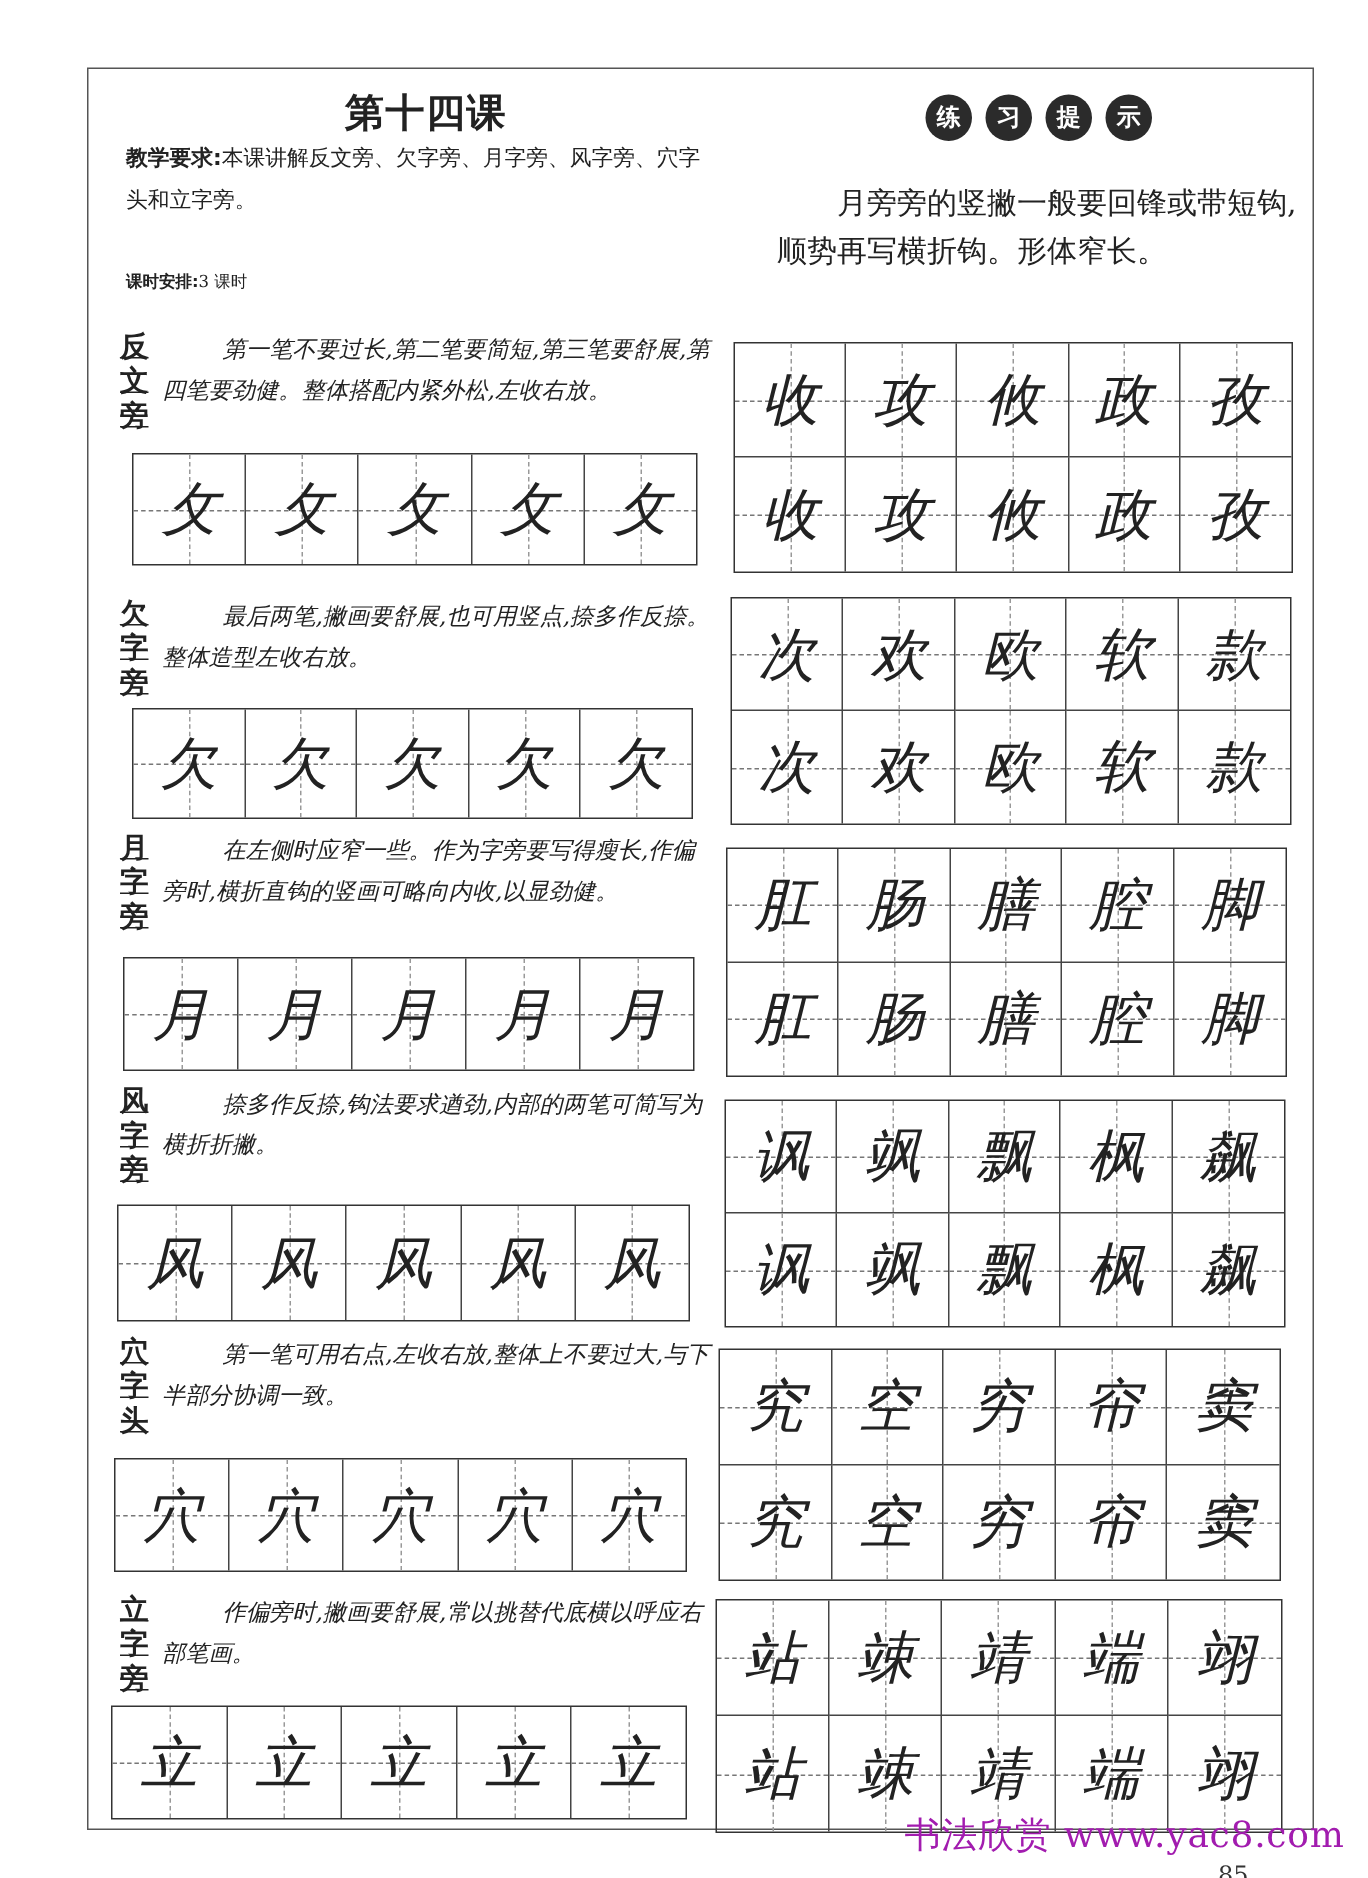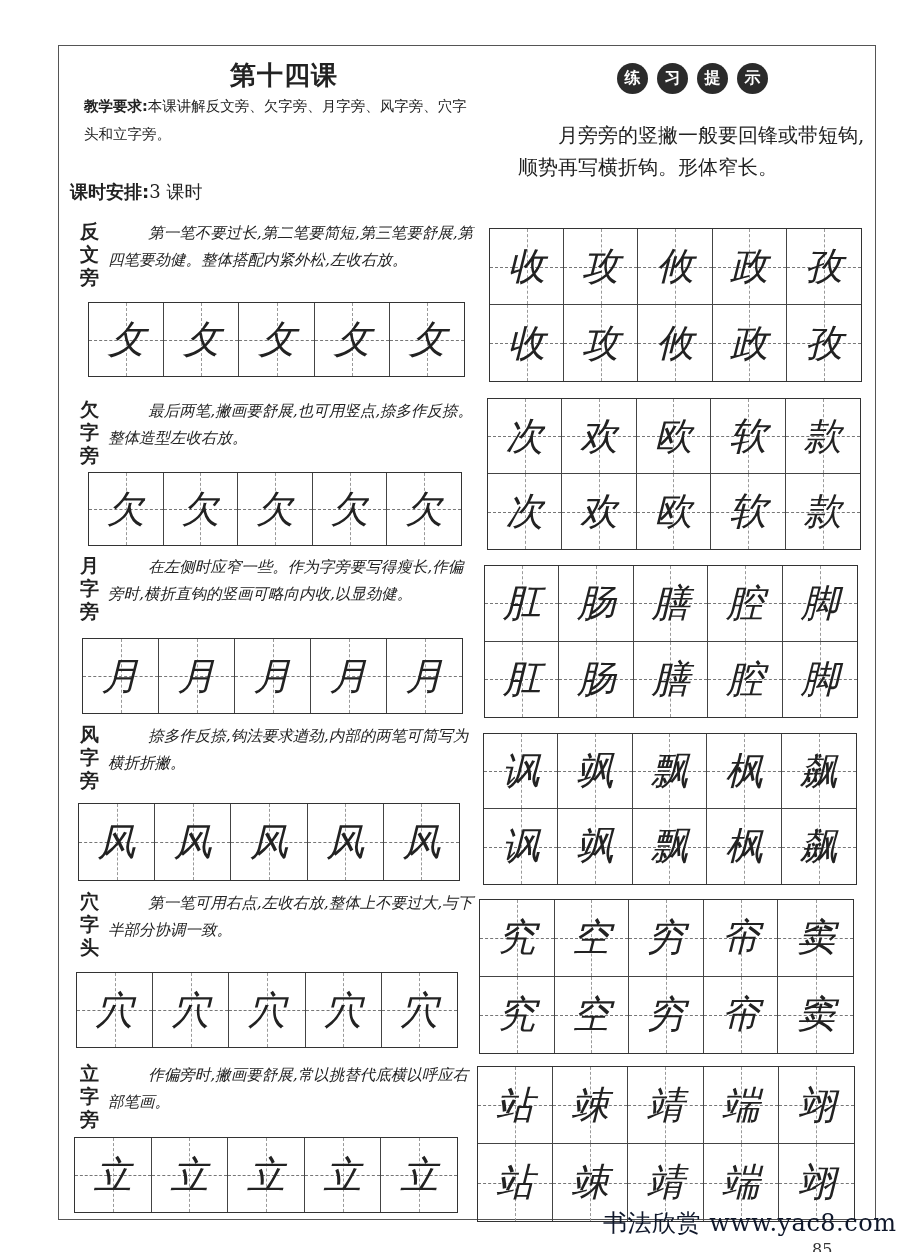--- a/index.html
+++ b/index.html
@@ -1,38 +1,38 @@
 <!DOCTYPE html>
 <html><head>
 <meta charset="utf-8">
 <style>
   html,body{margin:0;padding:0;background:#fff;}
   body{width:912px;height:1252px;position:relative;overflow:hidden;font-family:"DejaVu Serif",serif;color:#222;}
   .page-frame{position:absolute;left:58px;top:45px;width:818px;height:1175px;border:1.5px solid #555;box-sizing:border-box;}
   .lesson-title{position:absolute;left:230px;top:58px;font-family:"DejaVu Sans",sans-serif;font-weight:bold;font-size:26px;letter-spacing:1px;}
   .req{position:absolute;left:84px;top:92px;width:390px;font-size:14.5px;line-height:28px;}
   .req b,.sched b{font-family:"DejaVu Sans",sans-serif;font-weight:bold;}
-  .sched{position:absolute;left:70px;top:180px;font-size:18px;}
+  .sched{position:absolute;left:84px;top:180px;font-size:11px;}
   .tips-badges{position:absolute;left:617px;top:63px;display:flex;gap:9px;}
   .badge{width:31px;height:31px;border-radius:50%;background:#2b2b2b;color:#fff;display:flex;align-items:center;justify-content:center;font-family:"DejaVu Sans",sans-serif;font-weight:bold;font-size:16px;}
   .tips-text{position:absolute;left:518px;top:95px;width:350px;font-size:20px;line-height:32px;text-indent:2em;margin-top:24px;}
   .section{position:absolute;left:80px;width:400px;}
-  .sec-label{position:absolute;left:0;top:0;width:22px;font-family:"DejaVu Sans",sans-serif;font-weight:bold;font-size:19px;line-height:23px;}
+  .sec-label{position:absolute;left:0;top:0;width:22px;font-family:"DejaVu Sans",sans-serif;font-weight:bold;font-size:19px;line-height:23px;text-decoration:underline;}
   .sec-text{position:absolute;left:28px;top:0;width:368px;font-size:15.5px;line-height:27px;text-indent:2.6em;font-style:italic;}
   .grid-left{position:absolute;display:flex;border:1.5px solid #333;box-sizing:border-box;}
   .grid-right{position:absolute;display:grid;grid-template-columns:repeat(5,1fr);grid-template-rows:1fr 1fr;border:1.5px solid #333;box-sizing:border-box;}
   .cell{position:relative;border-right:1px solid #444;box-sizing:border-box;display:flex;align-items:center;justify-content:center;font-family:"DejaVu Serif",serif;font-size:38px;color:#222;font-style:italic;}
   .grid-left .cell{flex:1;}
   .grid-left .cell:last-child{border-right:none;}
   .grid-right .cell:nth-child(5n){border-right:none;}
   .grid-right .cell:nth-child(-n+5){border-bottom:1px solid #444;}
   .cell::before{content:"";position:absolute;left:0;right:0;top:50%;border-top:1px dashed #777;}
   .cell::after{content:"";position:absolute;top:0;bottom:0;left:50%;border-left:1px dashed #999;}
   .cell span{position:relative;z-index:1;}
-  .watermark{position:absolute;left:603px;top:1207px;color:#0f172a;font-family:"DejaVu Serif",serif;font-size:24px;letter-spacing:0.5px;}
+  .watermark{position:absolute;left:603px;top:1207px;color:#a21caf;font-family:"DejaVu Serif",serif;font-size:24px;letter-spacing:0.5px;}
   .page-num{position:absolute;left:812px;top:1240px;font-size:16px;color:#333;}
 </style>
 </head>
 <body>
 
 <div class="page-frame"></div>
 
 <div class="lesson-title">第十四课</div>
 <div class="req"><b>教学要求:</b><span>本课讲解反文旁、欠字旁、月字旁、风字旁、穴字头和立字旁。</span></div>
 <div class="sched"><b>课时安排:</b><span>3 课时</span></div>

